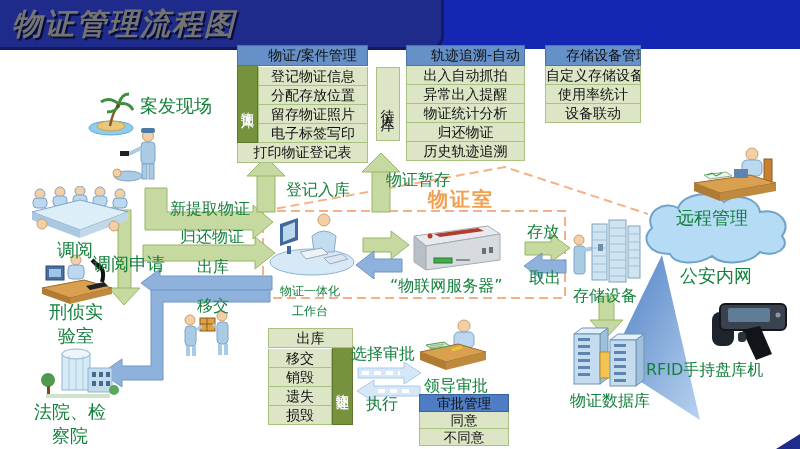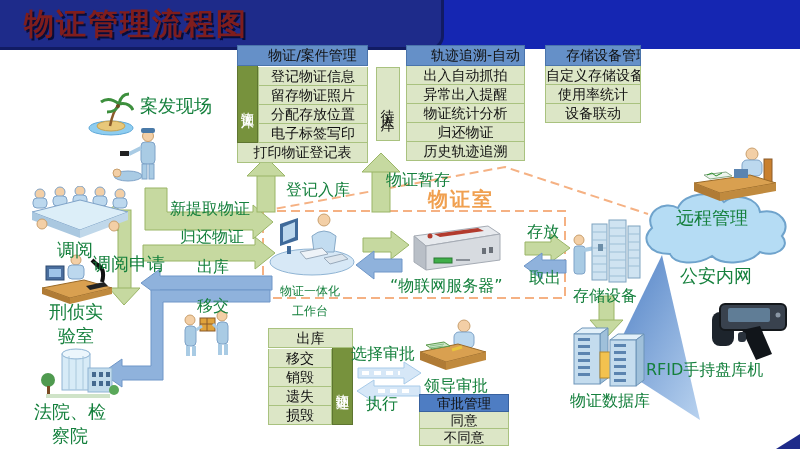--- a/index.html
+++ b/index.html
@@ -3,22 +3,22 @@
 <meta charset="utf-8">
 <style>
   html,body{margin:0;padding:0;background:#fff;}
   #stage{position:relative;width:800px;height:449px;background:#fff;overflow:hidden;
          font-family:"DejaVu Sans","Liberation Sans",sans-serif;color:#111;}
   
   .banner{position:absolute;left:0;top:0;width:800px;height:49px;background:#1526b2;}
   .title-panel{position:absolute;left:0;top:0;width:441px;height:47px;background:#1e2b8a;
                border-right:3px solid #111b63;border-bottom:3px solid #111b63;
                border-radius:0 0 14px 0;}
-  .title-text{position:absolute;left:24px;top:4px;font-size:30px;font-weight:bold;color:#7f1d1d;
-              text-shadow:2px 2px 0 #070d3a;letter-spacing:2px;white-space:nowrap;}
+  .title-text{position:absolute;left:12px;top:4px;font-size:30px;font-weight:bold;color:#737373;
+              text-shadow:2px 2px 0 #070d3a;letter-spacing:2px;white-space:nowrap;font-style:italic;}
   
   .panel{position:absolute;background:#fff;font-size:14px;line-height:19px;}
   .panel-header{background:#6590c8;border:1px solid #4a74ab;text-align:center;height:19px;
                 font-size:14px;white-space:nowrap;overflow:hidden;padding-left:20px;}
   .panel-body{display:flex;}
   .rows{flex:1;display:flex;flex-direction:column;justify-content:center;}
   .cell{background:#dce6c6;border:1px solid #a9c27f;border-top:none;text-align:center;height:18px;
         white-space:nowrap;overflow:hidden;font-size:14px;line-height:18px;}
   .side-label{background:#77923d;border:1px solid #5e7530;border-top:none;color:#fff;width:19px;
               writing-mode:vertical-lr;text-orientation:upright;text-align:center;
@@ -290,22 +290,22 @@
     <path d="M12 28 l14 -2 M11 30 l14 -2" stroke="#8abf8a"></path>
     <path d="M34 32 l10 -3" stroke="#e8c43c" stroke-width="3"></path>
   </svg>
 
   <div class="panel" style="left:237px;top:45px;width:131px">
     <div class="panel-header">物证/案件管理</div>
     <div class="panel-body">
       <div class="side-label" style="height:76px">物证入库</div>
       <div class="rows">
         <div class="cell">登记物证信息</div>
+        <div class="cell">分配存放位置</div>
         <div class="cell">留存物证照片</div>
-        <div class="cell">分配存放位置</div>
         <div class="cell">电子标签写印</div>
       </div>
     </div>
     <div class="cell" style="height:19px;line-height:19px">打印物证登记表</div>
   </div>
 
   <div class="vbox" style="left:376px;top:67px;width:22px;height:72px">待入库</div>
 
   <div class="panel" style="left:406px;top:45px;width:119px">
     <div class="panel-header">轨迹追溯-自动</div>

